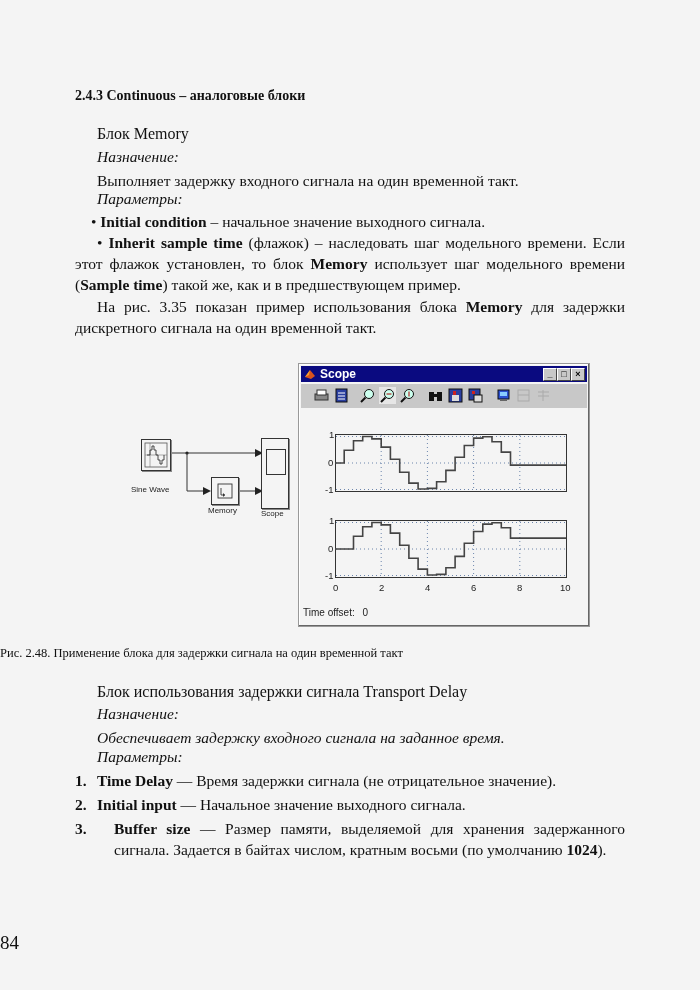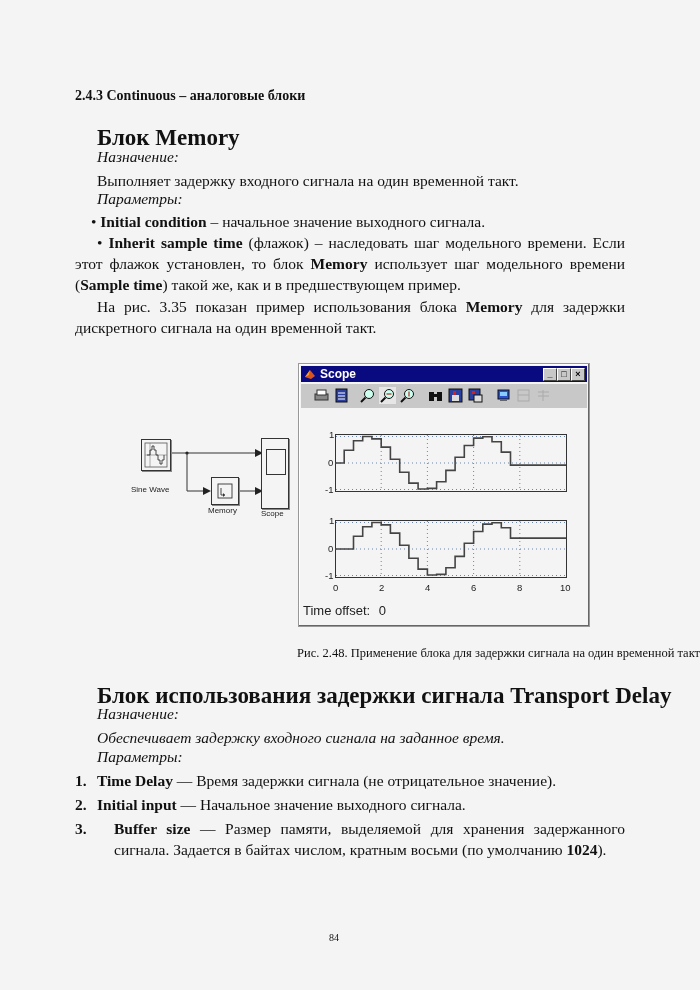--- a/index.html
+++ b/index.html
@@ -2,47 +2,47 @@
 <html><head>
 <meta charset="utf-8">
 <style>
   html, body { margin: 0; padding: 0; }
   body {
     width: 700px; height: 990px; background: #f4f4f4; position: relative; overflow: hidden;
     font-family: "Liberation Serif", "DejaVu Serif", serif; color: #111;
   }
   .abs { position: absolute; }
   .sec-title { left: 75px; top: 88px; font-size: 14px; font-weight: bold; }
-  .h2 { left: 97px; font-size: 23px; font-weight: bold; }
+  .h2 { left: 97px; font-size: 16px; font-weight: normal; }
   .it { font-style: italic; font-size: 15.5px; }
   .p { font-size: 15.5px; line-height: 21px; }
   .just { text-align: justify; text-align-last: left; }
   b { font-weight: bold; }
-  .caption { left: 0; width: 700px; text-align: right; top: 646px; font-size: 12.5px; }
-  .pagenum { left: 0; width: 668px; text-align: center; top: 932px; font-size: 10px; }
+  .caption { left: 0; width: 700px; text-align: left; top: 646px; font-size: 12.5px; }
+  .pagenum { left: 0; width: 668px; text-align: left; top: 932px; font-size: 19px; }
 
   
   .blk { position: absolute; border: 1px solid #333; background: #f4f4f4; box-shadow: 1px 1px 0 #888; }
   .blklabel { position: absolute; font-family: "Liberation Sans", sans-serif; font-size: 8px; color: #222; }
 
   
   .win { left: 298px; top: 363px; width: 290px; height: 262px; background: #f4f4f4;
          border: 1px solid #999; box-shadow: inset -1px -1px 0 #666, inset 1px 1px 0 #fff; }
   .titlebar { position: absolute; left: 2px; top: 2px; right: 2px; height: 16px; background: #0a0a80; color: #fff;
               font-family: "Liberation Sans", sans-serif; font-size: 12px; font-weight: bold; }
   .titlebar .t { position: absolute; left: 19px; top: 1px; }
   .ticon { position: absolute; left: 3px; top: 2px; width: 12px; height: 12px; }
   .wbtn { position: absolute; top: 2px; width: 12px; height: 11px; background: #c8c8c8; border: 1px solid #fff;
           border-right-color: #444; border-bottom-color: #444; font-size: 9px; color: #000; text-align: center; line-height: 10px;
           font-family: "Liberation Sans", sans-serif; font-weight: bold; }
   .toolbar { position: absolute; left: 2px; top: 20px; right: 2px; height: 24px; background: #c8c8c8; }
   .tb { position: absolute; top: 3px; width: 17px; height: 17px; }
   .plotarea { position: absolute; left: 2px; top: 46px; right: 2px; bottom: 2px; background: #f4f4f4; }
   .axlbl { position: absolute; font-family: "Liberation Sans", sans-serif; font-size: 9.5px; color: #222; }
-  .toffset { position: absolute; left: 2px; bottom: 6px; font-family: "Liberation Sans", sans-serif; font-size: 13px; color: #222; }
+  .toffset { position: absolute; left: 2px; bottom: 6px; font-family: "Liberation Sans", sans-serif; font-size: 10px; color: #222; }
 </style>
 </head>
 <body>
 
 <div class="abs sec-title">2.4.3 Continuous – аналоговые блоки</div>
 
 <div class="abs h2" style="top:125px;">Блок Memory</div>
 <div class="abs it" style="left:97px; top:148px;">Назначение:</div>
 <div class="abs p" style="left:97px; top:170px;">Выполняет задержку входного сигнала на один временной такт.</div>
 <div class="abs it" style="left:97px; top:190px;">Параметры:</div>

